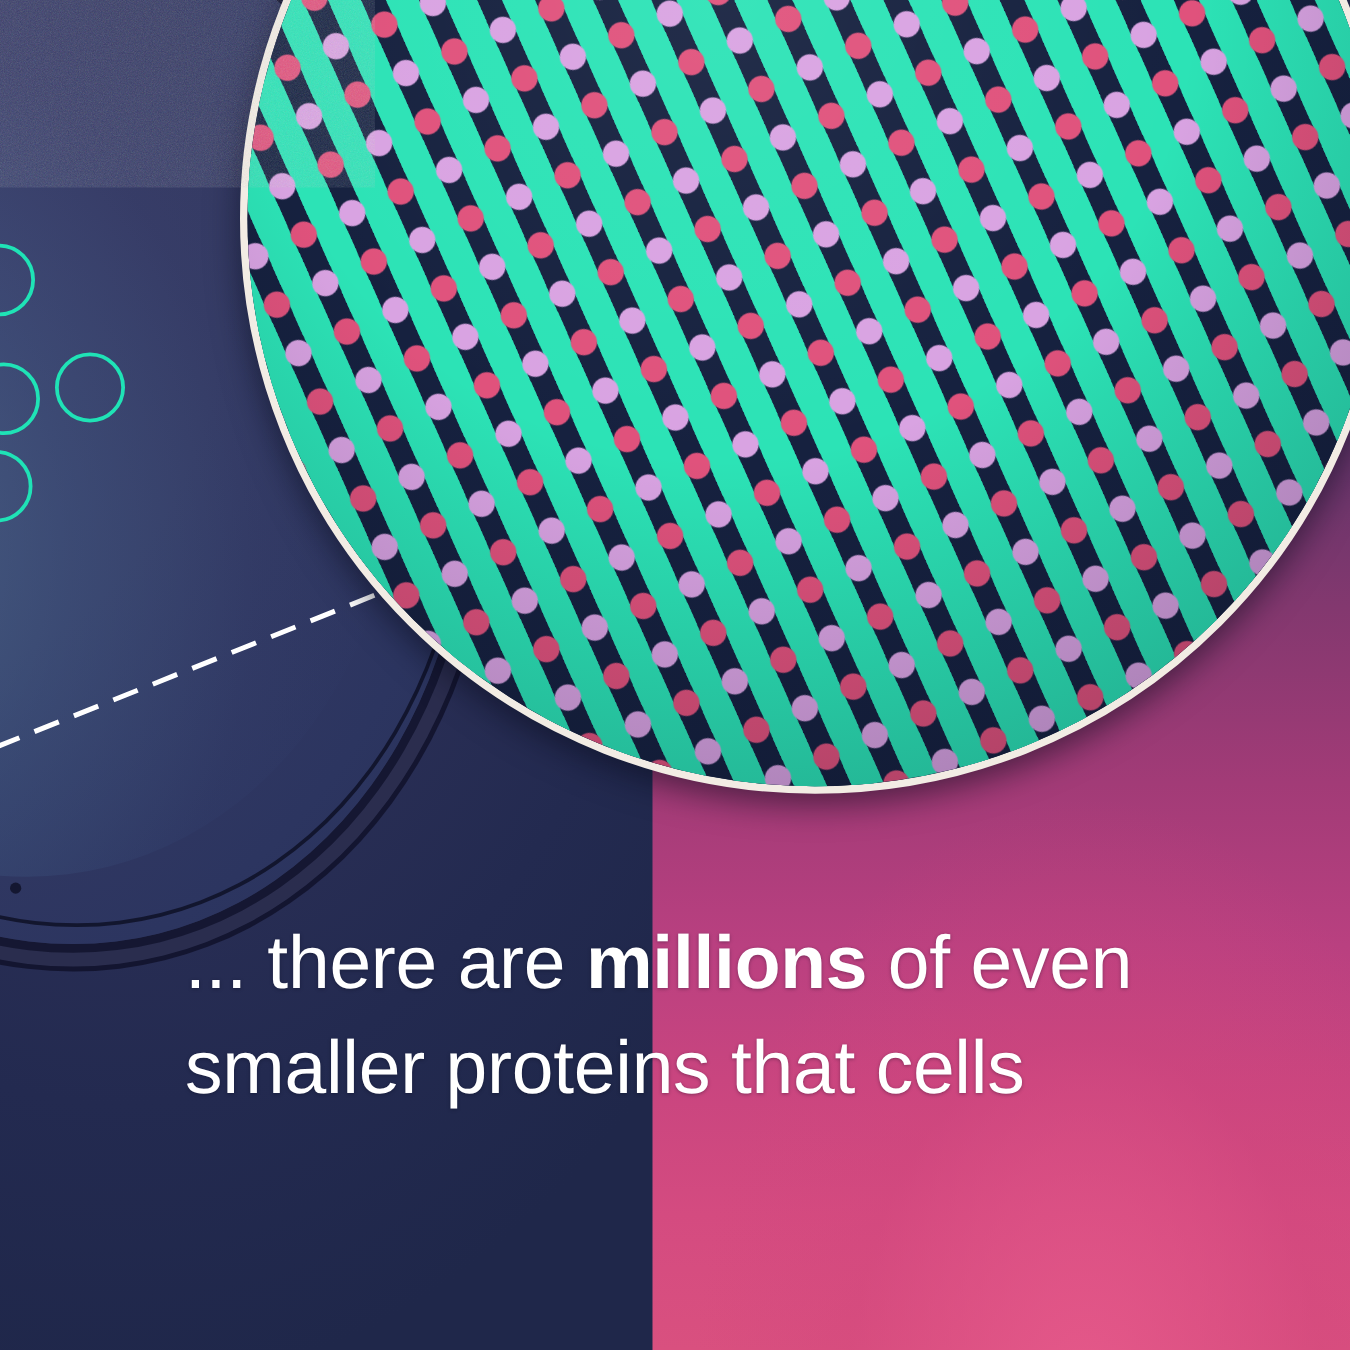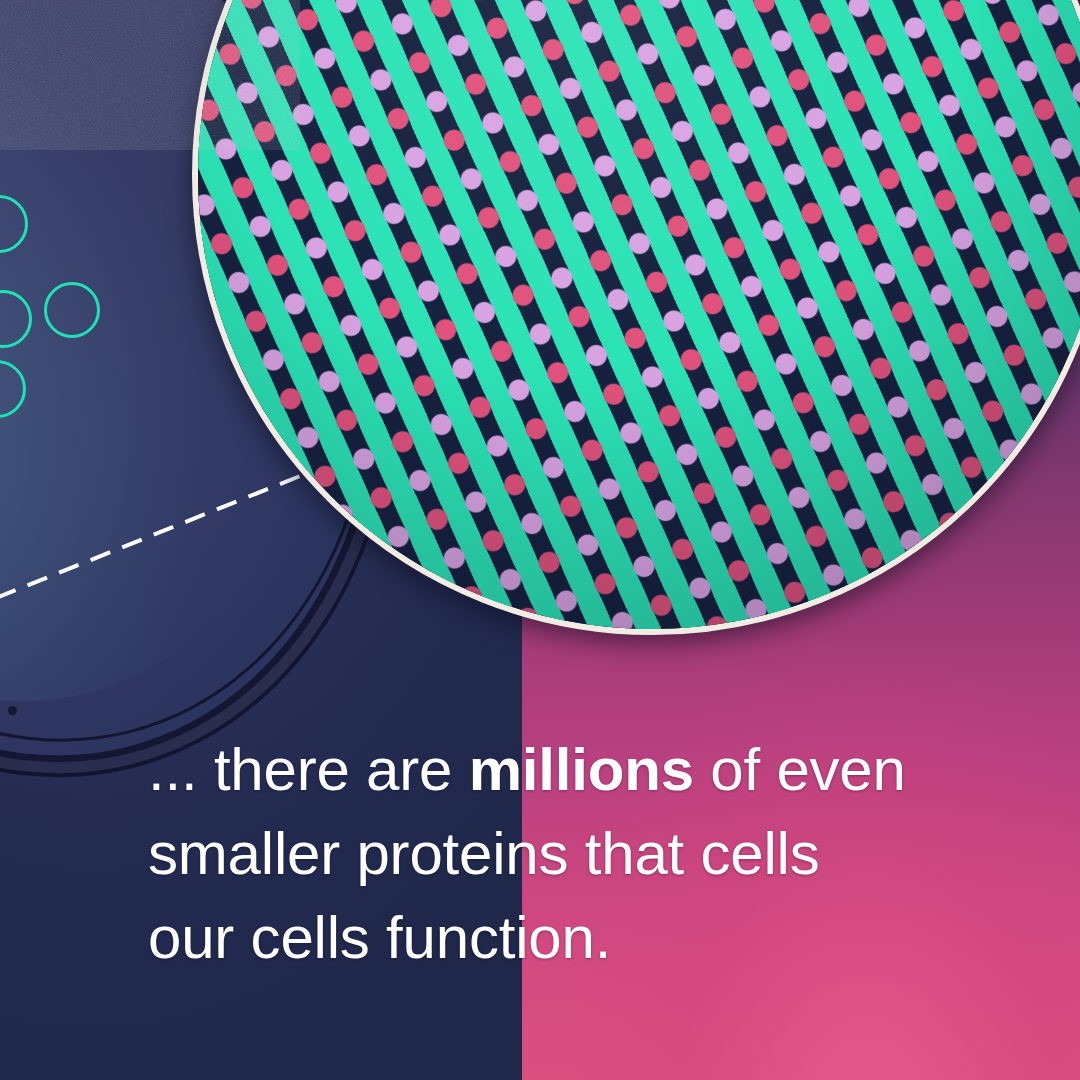--- a/index.html
+++ b/index.html
@@ -199,21 +199,20 @@
 
   <div class="mag">
     <div class="mag-pattern"></div>
 
     <div class="mag-shade"></div>
   </div>
 
   <div class="caption">
     <span class="ln"><span>... there are </span><b>millions</b><span> of even</span></span>
     <span class="ln">smaller proteins that cells</span>
-    <span class="ln">our cells function.</span>
   </div>
 
   <svg class="grain">
     <filter id="gnoiseB">
       <feTurbulence type="fractalNoise" baseFrequency="0.82" numOctaves="4" stitchTiles="stitch"></feTurbulence>
       <feColorMatrix type="saturate" values="0.6"></feColorMatrix>
     </filter>
     <rect width="100%" height="100%" filter="url(#gnoiseB)"></rect>
   </svg>
   <svg class="grain2">

